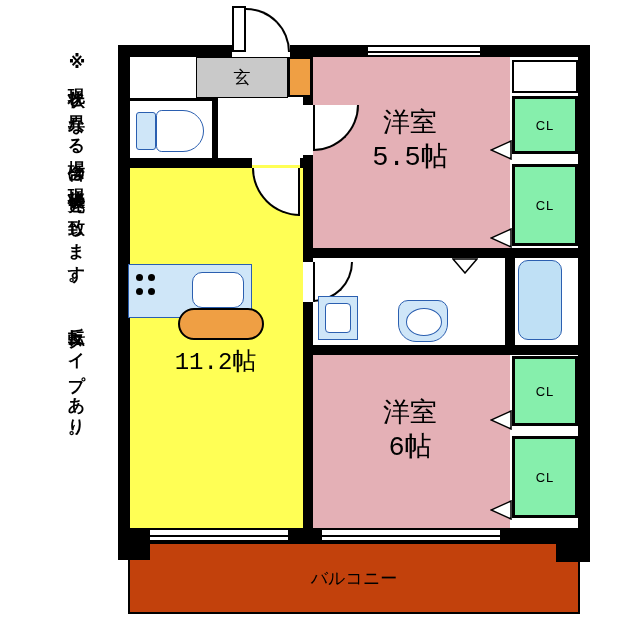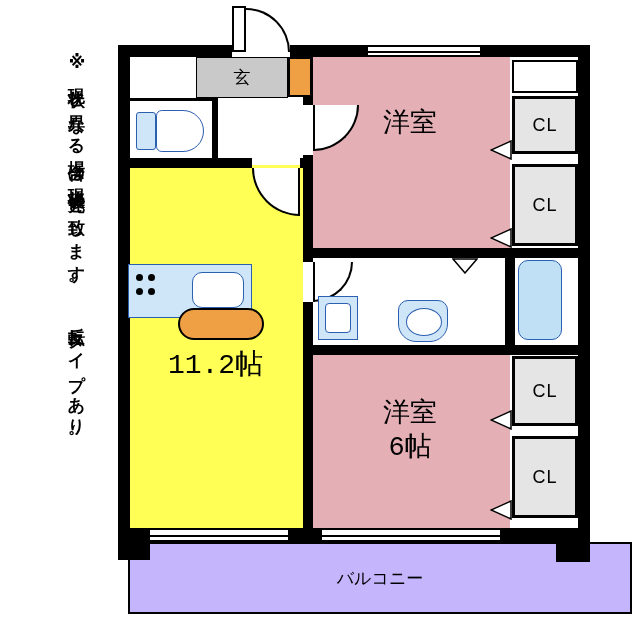--- a/index.html
+++ b/index.html
@@ -3,22 +3,22 @@
 <meta charset="utf-8">
 <style>
   html,body{margin:0;padding:0;background:#fff;}
   .stage{position:relative;width:640px;height:640px;background:#fff;overflow:hidden;
          font-family:"Liberation Sans","DejaVu Sans",sans-serif;color:#000;}
   .abs{position:absolute;box-sizing:border-box;}
   .wall{background:#000;z-index:2;}
   .floor{z-index:1;}
   .h-window{background:#fff;border-top:2px solid #000;border-bottom:2px solid #000;z-index:2;}
   .h-window .mid{position:absolute;left:0;right:0;top:50%;height:1.5px;background:#000;}
-  .closet{background:#e5e5e5;border:3px solid #000;z-index:3;display:flex;align-items:center;justify-content:center;
-          font-size:18px;letter-spacing:1px;}
+  .closet{background:#86efac;border:3px solid #000;z-index:3;display:flex;align-items:center;justify-content:center;
+          font-size:13px;letter-spacing:1px;}
   .fixture{z-index:4;}
   .label{z-index:6;text-align:center;line-height:1.25;font-family:Liberation Mono, monospace;}
   .arc-tr{border-top:2px solid #000;border-right:2px solid #000;border-top-right-radius:100% 100%;z-index:4;}
   .arc-br{border-right:2px solid #000;border-bottom:2px solid #000;border-left:2px solid #000;
           border-bottom-right-radius:100% 100%;background:#fff;z-index:4;}
   .arc-bl{border-left:2px solid #000;border-bottom:2px solid #000;border-right:2px solid #000;
           border-bottom-left-radius:100% 100%;background:#fff;z-index:4;}
   .dot{position:absolute;width:7px;height:7px;background:#000;border-radius:50%;z-index:5;}
   .tri{z-index:5;}
   .disclaimer{writing-mode:vertical-rl;text-orientation:upright;font-size:17px;letter-spacing:2.5px;
@@ -34,21 +34,21 @@
   <div class="abs floor" style="left:313px;top:57px;width:197px;height:191px;background:#e4b0b6;"></div>
   <div class="abs floor" style="left:313px;top:355px;width:197px;height:173px;background:#e4b0b6;"></div>
   <div class="abs floor" style="left:128px;top:165px;width:175px;height:363px;background:#ffff55;"></div>
   <div class="abs floor" style="left:313px;top:255px;width:192px;height:90px;background:#fff;"></div>
   <div class="abs floor" style="left:515px;top:255px;width:63px;height:90px;background:#fff;"></div>
   <div class="abs floor" style="left:196px;top:57px;width:92px;height:41px;background:#c9c9c9;border:1px solid #000;display:flex;align-items:center;justify-content:center;font-size:17px;">
     <span>玄</span>
   </div>
   <div class="abs" style="left:288px;top:57px;width:24px;height:40px;background:#ef9f44;border:2px solid #000;z-index:3;"></div>
   <div class="abs" style="left:512px;top:60px;width:66px;height:33px;background:#fff;border:2px solid #000;z-index:2;"></div>
-  <div class="abs" style="left:128px;top:542px;width:504px;height:72px;background:#c4b5fd;border:2px solid #000;z-index:1;display:flex;align-items:center;justify-content:center;font-size:17px;">
+  <div class="abs" style="left:128px;top:542px;width:452px;height:72px;background:#c2410c;border:2px solid #000;z-index:1;display:flex;align-items:center;justify-content:center;font-size:17px;">
     <span>バルコニー</span>
   </div>
 
   <div class="abs wall" style="left:118px;top:45px;width:114px;height:12px;"></div>
   <div class="abs wall" style="left:290px;top:45px;width:78px;height:12px;"></div>
   <div class="abs wall" style="left:480px;top:45px;width:110px;height:12px;"></div>
   <div class="abs wall" style="left:118px;top:45px;width:12px;height:495px;"></div>
   <div class="abs wall" style="left:578px;top:45px;width:12px;height:495px;"></div>
   <div class="abs wall" style="left:118px;top:528px;width:32px;height:32px;"></div>
   <div class="abs wall" style="left:288px;top:528px;width:34px;height:14px;"></div>
@@ -125,22 +125,23 @@
     <div style="position:absolute;left:6px;top:6px;right:6px;bottom:6px;background:#fff;border:1px solid #2b5fb0;border-radius:4px;"></div>
   </div>
   <div class="abs fixture" style="left:398px;top:300px;width:50px;height:42px;background:#cfe6f8;border:1.5px solid #2b5fb0;border-radius:10px 10px 18px 18px;">
     <div style="position:absolute;left:7px;top:7px;width:34px;height:26px;background:#fff;border:1px solid #2b5fb0;border-radius:50%;"></div>
   </div>
 
   <div class="abs fixture" style="left:518px;top:260px;width:44px;height:80px;background:#bfe0f5;border:1.5px solid #2b5fb0;border-radius:10px;"></div>
 
   <div class="abs label" style="left:330px;top:108px;width:160px;font-size:27px;">
     <div>洋室</div>
+    <div>5.5帖</div>
   </div>
   <div class="abs label" style="left:330px;top:398px;width:160px;font-size:27px;">
     <div>洋室</div>
     <div>6帖</div>
   </div>
   <div class="abs label" style="left:133px;top:348px;width:165px;font-size:30px;">
-    <div style="font-size:28px;">11.2帖</div>
+    <div style="font-size:24px;">11.2帖</div>
   </div>
 
 </div>
 
 </body></html>

